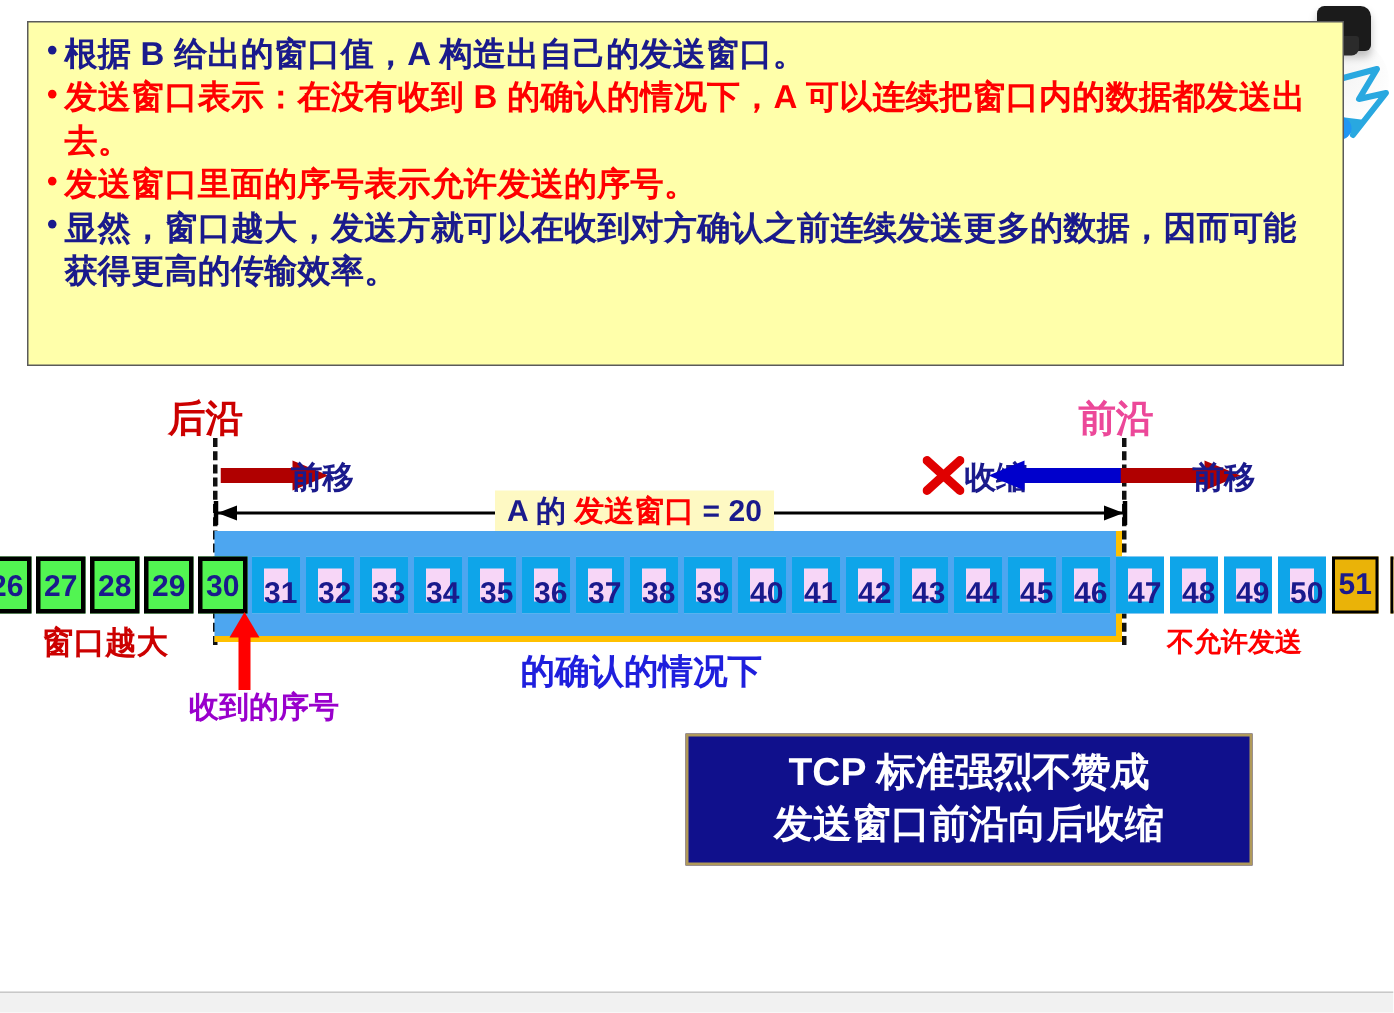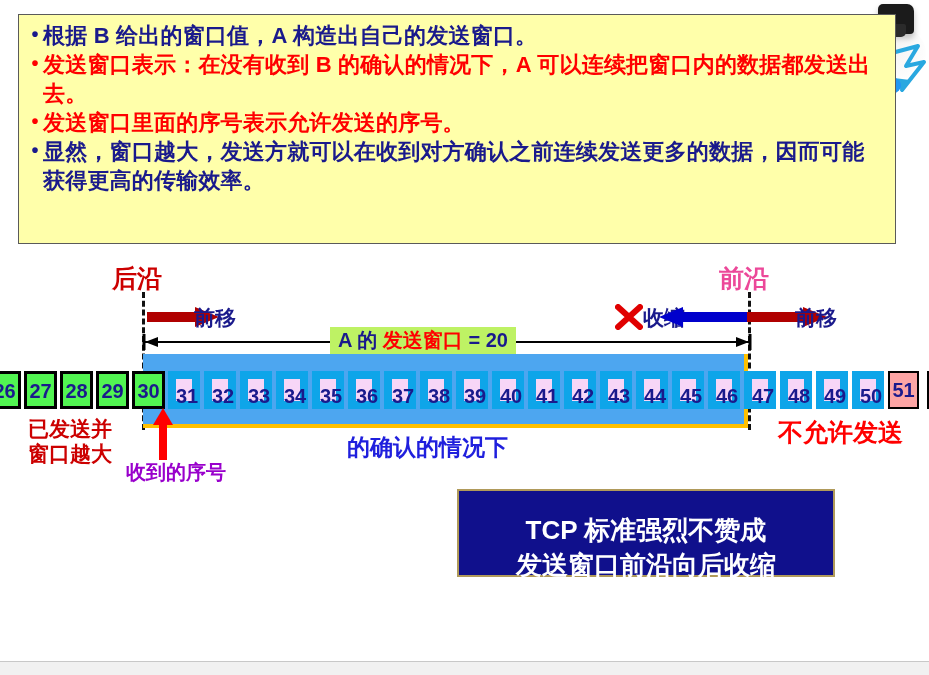--- a/index.html
+++ b/index.html
@@ -109,21 +109,21 @@
   .lbl-qianyi-left { left: 194px; top: 56px; font-size: 21px; color: #1a1a8c; }
 
   .arrow-shrink { position: absolute; left: 659px; top: 58px; width: 92px; height: 22px; }
   .arrow-fwd-right { position: absolute; left: 747px; top: 58px; width: 84px; height: 22px; }
   .xmark { position: absolute; left: 615px; top: 56px; width: 28px; height: 26px; }
   .lbl-shoushuo { left: 643px; top: 56px; font-size: 21px; color: #1a1a8c; }
   .lbl-qianyi-right { left: 795px; top: 56px; font-size: 21px; color: #1a1a8c; }
 
   .measure { position: absolute; left: 142px; top: 84px; width: 610px; height: 20px; }
   .lbl-window {
-    left: 330px; top: 79px; font-size: 20px; background: #bef264;
+    left: 330px; top: 79px; font-size: 20px; background: #fef9c3;
     padding: 0 8px;
   }
 
   
   .band-blue {
     position: absolute; left: 143px; top: 106px;
     width: 605px; height: 74px;
     background: #4da6f0;
     border-right: 4px solid #ffc000;
     border-bottom: 4px solid #ffc000;
@@ -148,52 +148,52 @@
     border: 3px solid #000000;
   }
   .cell.inwin {
     width: 32px;
     background: #f7d6f7;
     border: 8px solid #0ea5e9;
     margin-right: 4px;
   }
   .cell.notallowed {
     width: 31px;
-    background: #fca5a5;
+    background: #eab308;
     border: 2px solid #000000;
     margin-right: 8px;
   }
 
   .arrow-up-b { position: absolute; left: 152px; top: 160px; width: 22px; height: 52px; }
 
   .lbl-acked {
     left: 10px; top: 168px; font-size: 21px; color: #cc0000;
     line-height: 1.2; text-align: center; width: 120px;
   }
   .lbl-bexpect {
     left: 106px; top: 212px; font-size: 20px; color: #9900cc;
     line-height: 1.2; text-align: center; width: 140px;
   }
   .lbl-allowed { left: 347px; top: 184px; font-size: 23px; color: #1f1fdd; }
-  .lbl-notallowed { left: 778px; top: 168px; font-size: 25px; color: #ff0000; }
+  .lbl-notallowed { left: 778px; top: 168px; font-size: 18px; color: #ff0000; }
 
   
   .callout {
     position: absolute;
     left: 457px; top: 241px;
     width: 378px; height: 88px;
     background: #10108c;
     border: 2px solid #b09a5a;
     box-sizing: border-box;
     color: #ffffff;
     font-size: 26px;
     font-weight: bold;
     text-align: center;
     line-height: 1.36;
-    padding-top: 22px;
+    padding-top: 6px;
   }
 
   
   .bottom-strip {
     position: absolute; left: 0; top: 661px;
     width: 929px; height: 14px;
     background: #f1f1f1;
     border-top: 1px solid #c8c8c8;
     z-index: 9;
   }
@@ -308,21 +308,20 @@
         <div class="cell notallowed">51</div>
         <div class="cell notallowed">52</div>
       </div>
 
     <svg class="arrow-up-b" viewBox="0 0 22 52">
       <rect x="7" y="14" width="8" height="38" fill="#ff0000"></rect>
       <path d="M11 0 L21 17 L1 17 Z" fill="#ff0000"></path>
     </svg>
 
     <div class="lbl lbl-acked">
-      <div>已发送并</div>
       <div>窗口越大</div>
     </div>
 
     <div class="lbl lbl-bexpect">
       <div>收到的序号</div>
     </div>
 
     <div class="lbl lbl-allowed">的确认的情况下</div>
     <div class="lbl lbl-notallowed">不允许发送</div>
 

